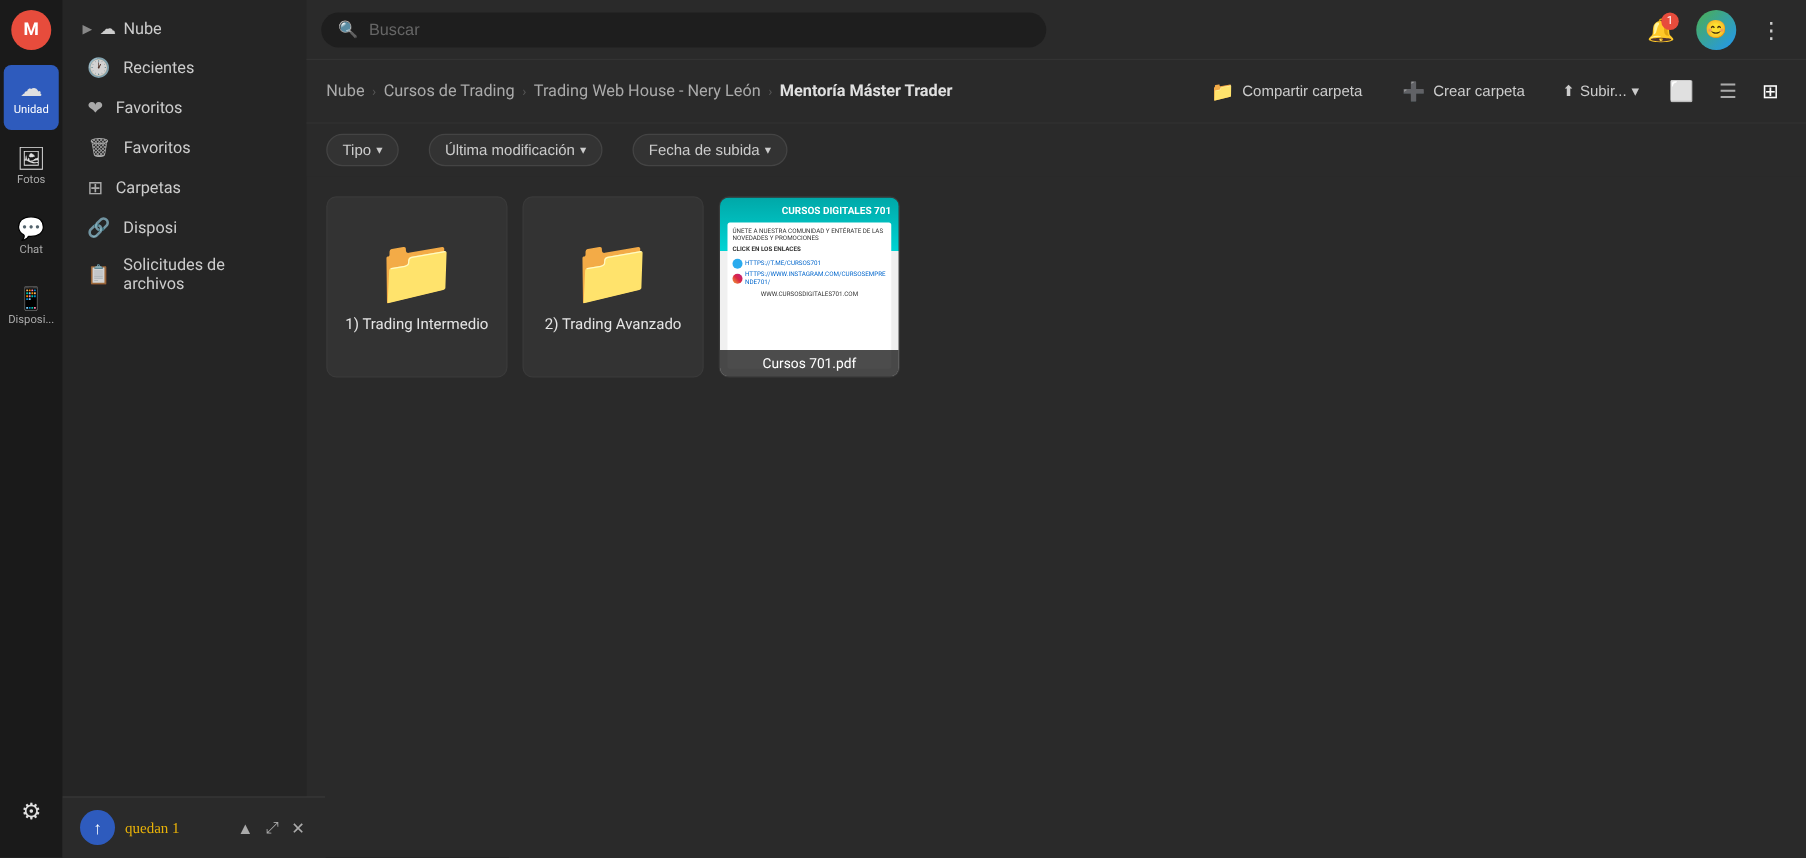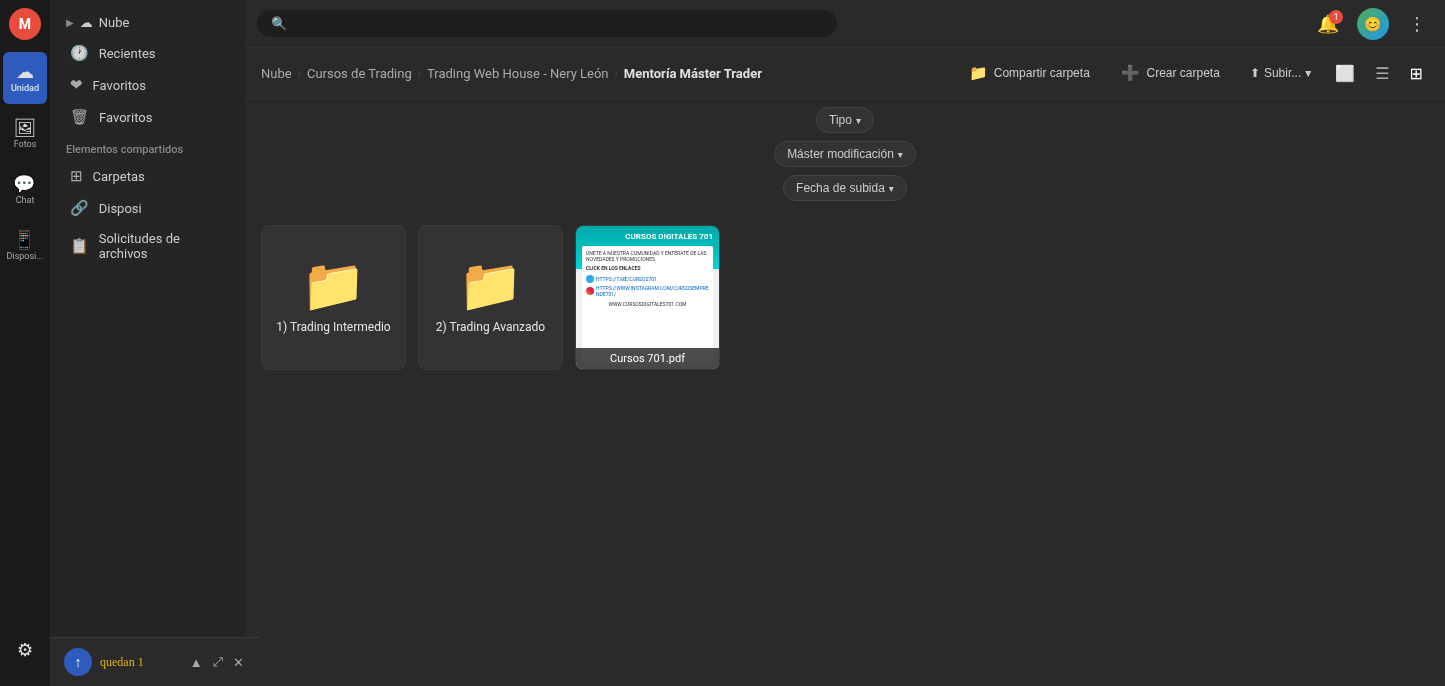--- a/index.html
+++ b/index.html
@@ -261,25 +261,24 @@
       cursor: pointer;
       padding: 4px 6px;
       border-radius: 4px;
     }
     .view-btn.active { color: #fff; }
 
     
     .filter-bar {
       display: flex;
       align-items: center;
-      gap: 8px;
+      gap: 24px;
       padding: 8px 16px;
       background: #2a2a2a;
       flex-shrink: 0;
-      flex-direction: column;
     }
     .filter-btn {
       display: flex;
       align-items: center;
       gap: 4px;
       padding: 5px 12px;
       border-radius: 20px;
       font-size: 12px;
       cursor: pointer;
       color: #ccc;
@@ -478,41 +477,41 @@
   </div>
   <div class="sidebar-item">
     <span class="s-icon">❤</span>
     <span>Favoritos</span>
   </div>
   <div class="sidebar-item">
     <span class="s-icon">🗑</span>
     <span>Favoritos</span>
   </div>
 
-  <div class="sidebar-section-header">Elementos compartidos</div>
 
   <div class="sidebar-item">
     <span class="s-icon">⊞</span>
     <span>Carpetas</span>
   </div>
   <div class="sidebar-item">
     <span class="s-icon">🔗</span>
     <span>Disposi</span>
   </div>
   <div class="sidebar-item">
     <span class="s-icon">📋</span>
     <span>Solicitudes de archivos</span>
   </div>
 </div>
 
 <div class="main">
 
   <div class="topbar">
     <div class="search-bar">
       <span class="search-icon-sym">🔍</span>
+      <input type="text" placeholder="Buscar" style="">
     </div>
     <div class="topbar-right">
       <div class="topbar-icon-btn">
         <span class="sym">🔔</span>
         <span class="badge">1</span>
       </div>
       <div class="avatar-btn">
         <span>😊</span>
       </div>
       <div class="topbar-icon-btn">
@@ -556,21 +555,21 @@
       </button>
     </div>
   </div>
 
   <div class="filter-bar">
     <button class="filter-btn">
       <span>Tipo</span>
       <span class="chevron">▾</span>
     </button>
     <button class="filter-btn">
-      <span>Máster modificación</span>
+      <span>Última modificación</span>
       <span class="chevron">▾</span>
     </button>
     <button class="filter-btn">
       <span>Fecha de subida</span>
       <span class="chevron">▾</span>
     </button>
   </div>
 
   <div class="file-grid">
 

